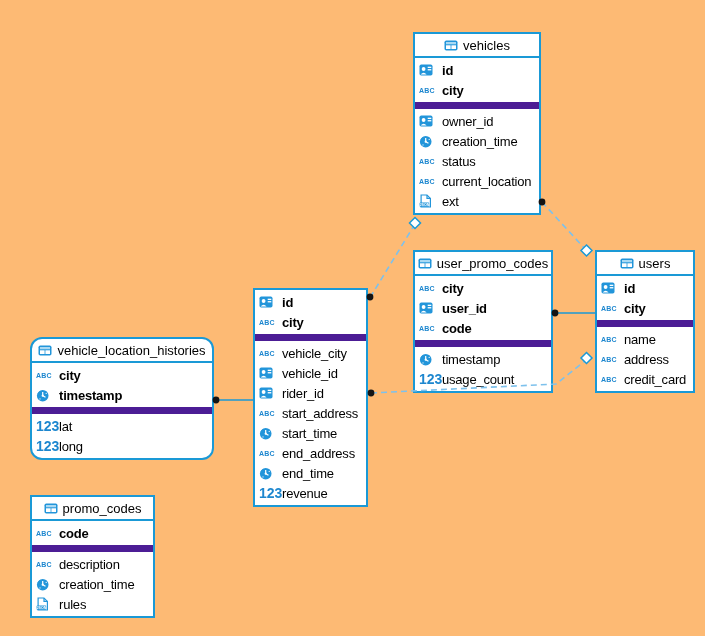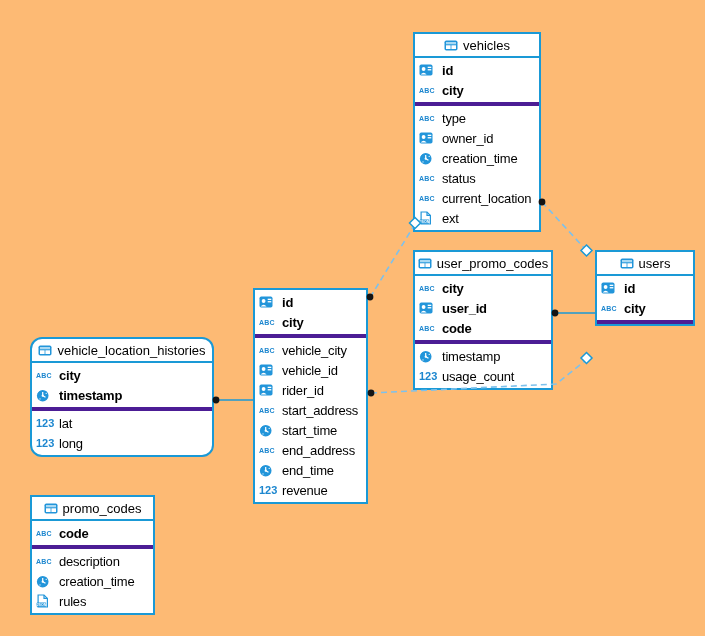--- a/index.html
+++ b/index.html
@@ -19,21 +19,21 @@
   .tbl-header{
     height:22px;
     display:flex;
     align-items:center;
     justify-content:center;
     gap:5px;
     border-bottom:2px solid #1a99d6;
     white-space:nowrap;
   }
   .section{padding:2px 0;}
-  .section.pk{border-bottom:4px solid #4c1d95;}
+  .section.pk{border-bottom:7px solid #4c1d95;}
   .row{
     height:20px;
     display:flex;
     align-items:center;
     padding:0 4px 0 4px;
     gap:4px;
     white-space:nowrap;
   }
   .row.pk .lbl{font-weight:700;}
   .lbl{letter-spacing:-0.2px;}
@@ -41,21 +41,21 @@
     width:19px;
     flex:none;
     display:flex;
     align-items:center;
     justify-content:flex-start;
   }
   .badge-abc{
     font-size:7px;font-weight:700;color:#1d87cf;letter-spacing:0.2px;line-height:1;
   }
   .badge-123{
-    font-size:11px;font-weight:700;color:#1d87cf;line-height:1;
+    font-size:14px;font-weight:700;color:#1d87cf;line-height:1;
   }
 
   
   svg.wires{
     position:absolute;left:0;top:0;width:705px;height:636px;
     z-index:2;pointer-events:none;
   }
   .dash{stroke:#7dc1ec;stroke-width:1.6;stroke-dasharray:6 4;fill:none;}
   .solid{stroke:#1a99d6;stroke-width:1.6;fill:none;}
   .dot{fill:#141414;stroke:none;}
@@ -94,26 +94,20 @@
         <div class="row pk">
           <span class="cicon">
             <span class="badge-abc">ABC</span>
           </span>
           <span class="lbl">city</span>
         </div>
       </div>
       <div class="section">
         <div class="row">
           <span class="cicon">
-            <span class="badge-abc">ABC</span>
-          </span>
-          <span class="lbl">type</span>
-        </div>
-        <div class="row">
-          <span class="cicon">
             <svg width="14" height="12" viewBox="0 0 14 12">
               <rect x="0.5" y="0.5" width="13" height="11" rx="1.8" fill="#2295da"></rect>
               <circle cx="4.6" cy="5" r="1.9" fill="#fff"></circle>
               <path d="M1.6 10.5 Q4.6 6.8 7.6 10.5 Z" fill="#fff"></path>
               <rect x="8.7" y="2.7" width="3.6" height="1.3" fill="#fff"></rect>
               <rect x="8.7" y="5.1" width="3.6" height="1.3" fill="#fff"></rect>
             </svg>
           </span>
           <span class="lbl">owner_id</span>
         </div>
@@ -240,20 +234,40 @@
               <rect x="8.7" y="5.1" width="3.6" height="1.3" fill="#fff"></rect>
             </svg>
           </span>
           <span class="lbl">id</span>
         </div>
         <div class="row pk">
           <span class="cicon">
             <span class="badge-abc">ABC</span>
           </span>
           <span class="lbl">city</span>
+        </div>
+      </div>
+      <div class="section">
+        <div class="row">
+          <span class="cicon">
+            <span class="badge-abc">ABC</span>
+          </span>
+          <span class="lbl">name</span>
+        </div>
+        <div class="row">
+          <span class="cicon">
+            <span class="badge-abc">ABC</span>
+          </span>
+          <span class="lbl">address</span>
+        </div>
+        <div class="row">
+          <span class="cicon">
+            <span class="badge-abc">ABC</span>
+          </span>
+          <span class="lbl">credit_card</span>
         </div>
       </div>
     </div>
   <div class="tbl" style="left:253px;top:288px;width:115px;">
       <div class="section pk">
         <div class="row pk">
           <span class="cicon">
             <svg width="14" height="12" viewBox="0 0 14 12">
               <rect x="0.5" y="0.5" width="13" height="11" rx="1.8" fill="#2295da"></rect>
               <circle cx="4.6" cy="5" r="1.9" fill="#fff"></circle>

